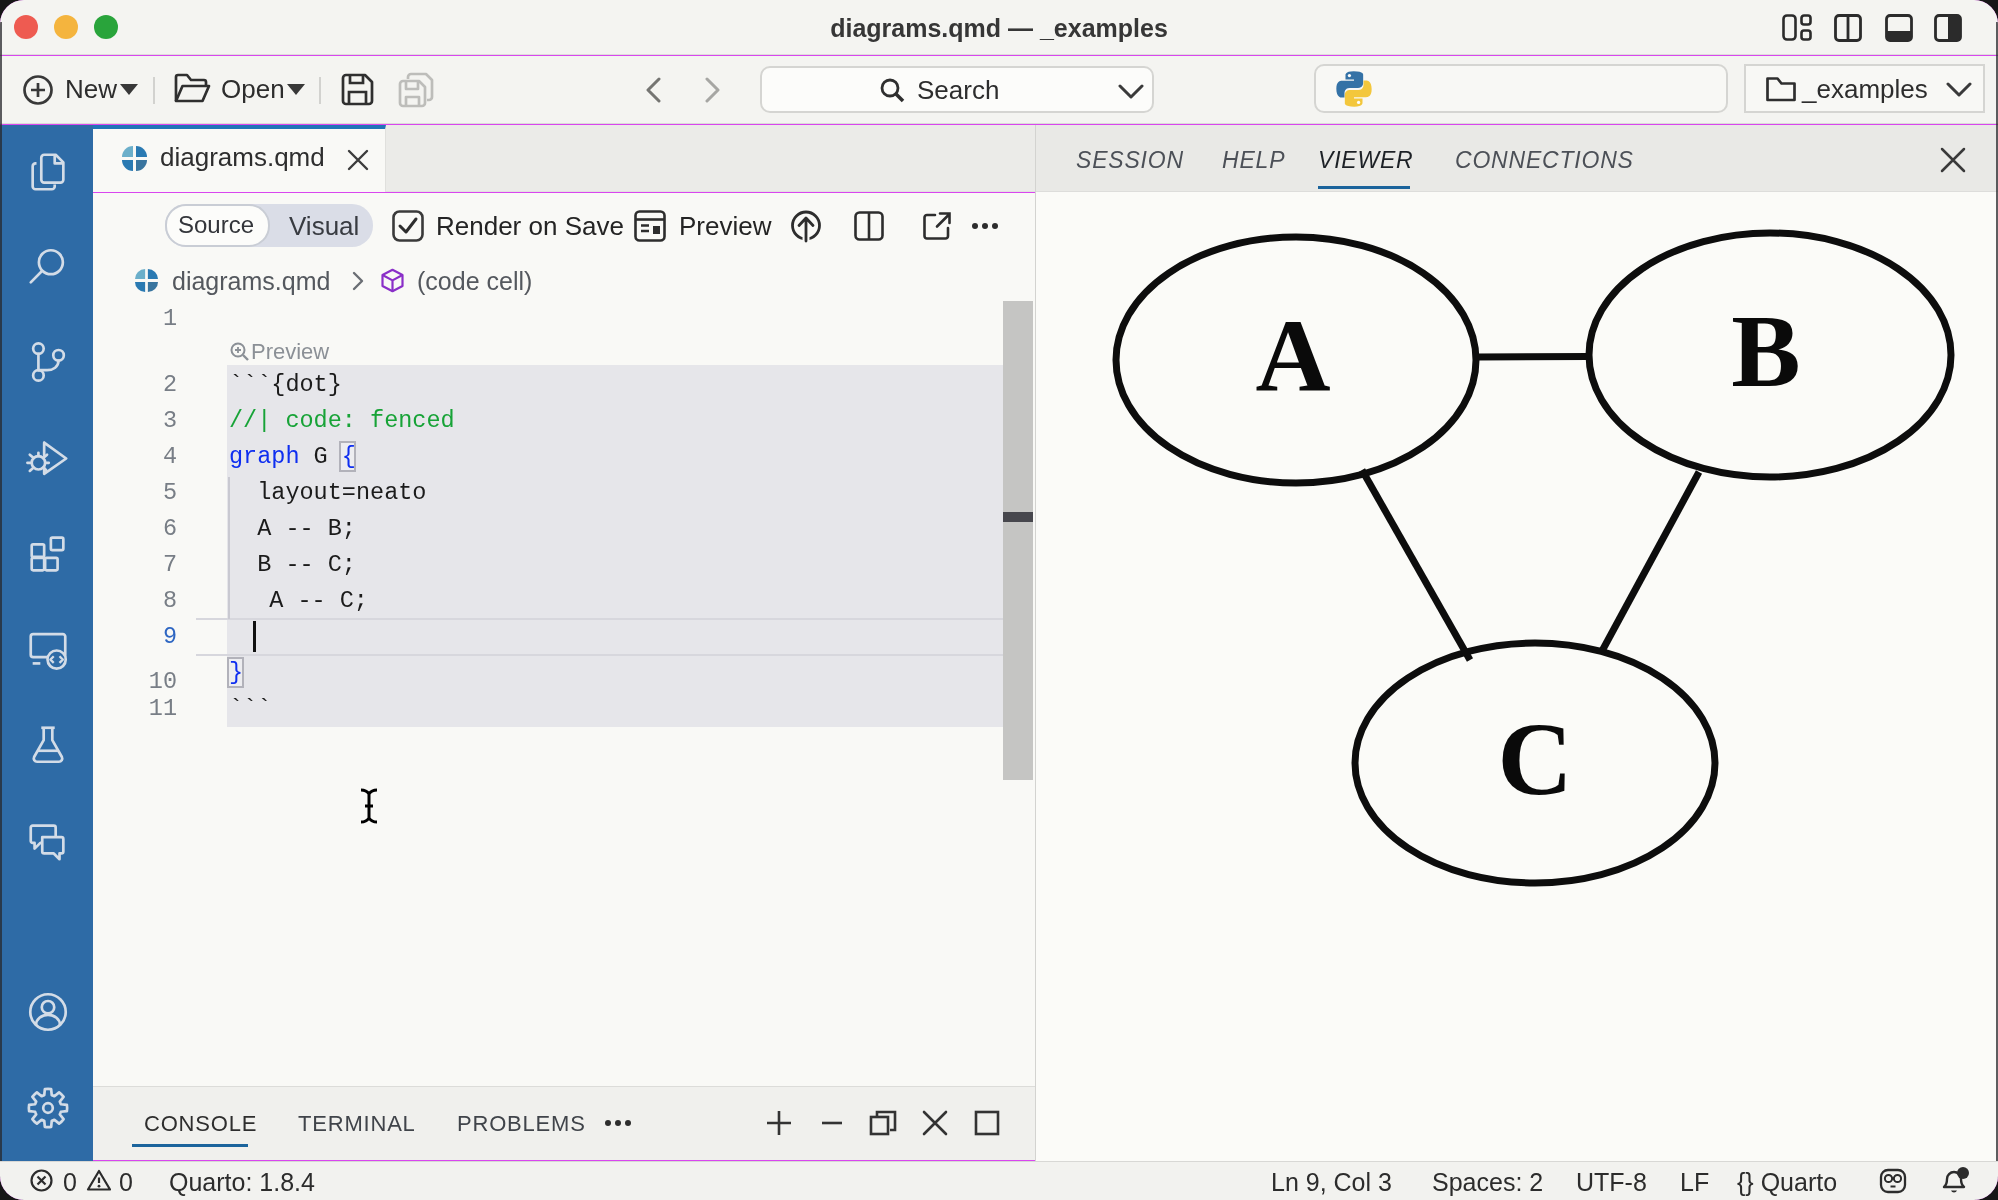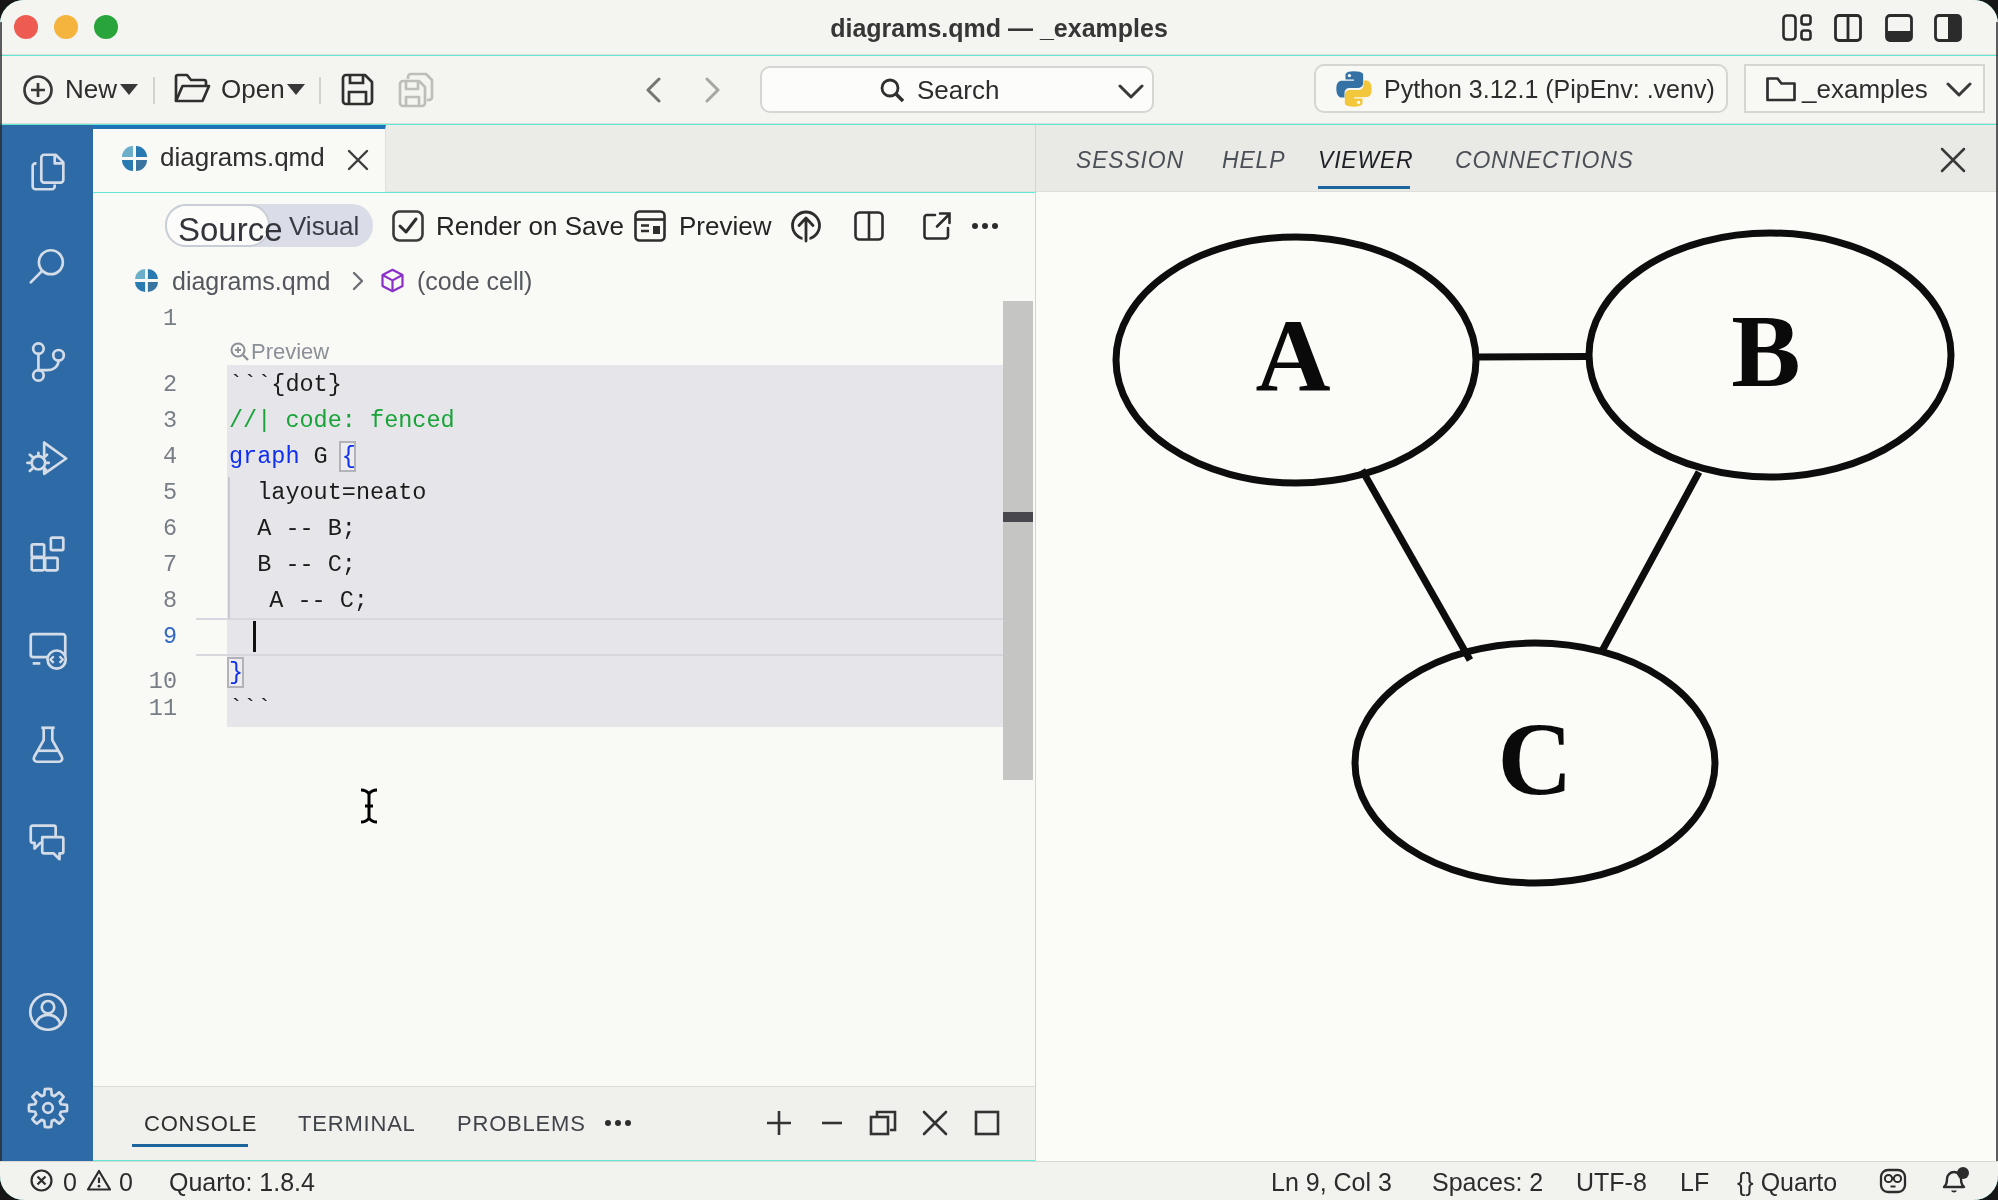--- a/index.html
+++ b/index.html
@@ -1,18 +1,18 @@
 <!DOCTYPE html>
 <html><head>
 <meta charset="utf-8">
 <style>
   html,body{margin:0;padding:0;width:1998px;height:1200px;background:#161616;overflow:hidden;}
   *{box-sizing:border-box;}
   body{font-family:"Liberation Sans",sans-serif;}
-  #win{position:absolute;inset:0;background:#5eead4;border-radius:24px;overflow:hidden;}
+  #win{position:absolute;inset:0;background:#d946ef;border-radius:24px;overflow:hidden;}
   .abs{position:absolute;}
   svg{display:block;}
   
   #titlebar{position:absolute;left:0;top:0;width:1998px;height:55px;background:#f4f4f1;border-bottom:1px solid #dededb;}
   .light{position:absolute;top:15px;width:24px;height:24px;border-radius:50%;}
   #title{position:absolute;top:14px;left:0;width:1998px;text-align:center;font-size:25px;font-weight:600;color:#363636;}
   
   #toolbar{position:absolute;left:0;top:56px;width:1998px;height:68px;background:#f4f4f1;border-bottom:1px solid #dbdbd8;}
   .tbtxt{position:absolute;top:18px;font-size:26px;color:#2d2d2d;white-space:nowrap;}
   .vsep{position:absolute;top:21px;width:2px;height:27px;background:#d2d2cf;}
@@ -120,21 +120,20 @@
         <path d="M2 2 L13 13 L24 2" fill="none" stroke="#3a3a3a" stroke-width="3" stroke-linecap="round" stroke-linejoin="round"></path>
       </svg>
     </div>
     <div class="pybtn">
       <svg class="abs" style="left:20px;top:5px;" width="36" height="36" viewBox="0 0 110 110">
         <path d="M54 1 C27 1 29 13 29 13 l0 13 26 0 0 4 -36 0 C19 30 1 27 1 54 c0 28 16 27 16 27 l9 0 0 -13 c0 0 -1 -16 16 -16 l26 0 c0 0 15 0 15 -15 l0 -25 C83 12 86 1 54 1 z" fill="#3472a6"></path>
         <circle cx="41" cy="14" r="5" fill="#fdfdfb"></circle>
         <path d="M56 109 c27 0 25 -12 25 -12 l0 -13 -26 0 0 -4 36 0 c0 0 18 3 18 -24 0 -28 -16 -27 -16 -27 l-9 0 0 13 c0 0 1 16 -16 16 l-26 0 c0 0 -15 0 -15 15 l0 25 c0 0 -3 11 29 11 z" fill="#f3c73c"></path>
         <circle cx="69" cy="96" r="5" fill="#fdfdfb"></circle>
       </svg>
-      <div class="tbtxt" style="left:68px;top:9px;font-size:25px;">Python 3.12.1 (PipEnv: .venv)</div>
     </div>
     <div class="exbtn">
       <svg class="abs" style="left:20px;top:10px;" width="30" height="26" viewBox="0 0 30 26">
         <path d="M1.5 24 V2.5 h10 l4 5 h13 v16.5 z" fill="none" stroke="#2f2f2f" stroke-width="2.7" stroke-linejoin="round"></path>
       </svg>
       <div class="tbtxt" style="left:56px;top:8px;">_examples</div>
       <svg class="abs" style="left:200px;top:16px;" width="26" height="15" viewBox="0 0 26 15">
         <path d="M2 2 L13 13 L24 2" fill="none" stroke="#3a3a3a" stroke-width="3" stroke-linecap="round" stroke-linejoin="round"></path>
       </svg>
     </div>
@@ -207,21 +206,21 @@
       <div style="position:absolute;left:67px;top:13px;font-size:26px;color:#2e2e2e;">diagrams.qmd</div>
       <svg class="abs" style="left:254px;top:20px;" width="22" height="22" viewBox="0 0 22 22">
         <path d="M2 2 L20 20 M20 2 L2 20" stroke="#3c3c3c" stroke-width="2.4" stroke-linecap="round"></path>
       </svg>
     </div>
   </div>
 
   <div id="actionbar">
     <div style="position:absolute;left:72px;top:11px;width:208px;height:43px;background:#dadde7;border-radius:21px;"></div>
     <div style="position:absolute;left:72px;top:11px;width:105px;height:43px;background:#fcfcfa;border:2px solid #c9cdd5;border-radius:21px;"></div>
-    <div style="position:absolute;left:85px;top:18px;font-size:33px;color:#33353a;">Source</div>
+    <div style="position:absolute;left:85px;top:18px;font-size:24px;color:#33353a;">Source</div>
     <div style="position:absolute;left:196px;top:18px;font-size:26px;color:#383b41;">Visual</div>
     <svg class="abs" style="left:299px;top:17px;" width="32" height="32" viewBox="0 0 32 32">
       <rect x="1.5" y="1.5" width="29" height="29" rx="6" fill="none" stroke="#3a3a3a" stroke-width="2.6"></rect>
       <path d="M8 16 l6 6 L24 9" fill="none" stroke="#2d2d2d" stroke-width="3" stroke-linecap="round" stroke-linejoin="round"></path>
     </svg>
     <div style="position:absolute;left:343px;top:18px;font-size:26px;color:#242424;">Render on Save</div>
     <svg class="abs" style="left:541px;top:17px;" width="32" height="32" viewBox="0 0 32 32">
       <rect x="1.5" y="1.5" width="29" height="29" rx="4" fill="none" stroke="#2d2d2d" stroke-width="2.6"></rect>
       <path d="M2 9.5 h28" stroke="#2d2d2d" stroke-width="2.6"></path>
       <path d="M7 15.5 h8 M7 21 h8" stroke="#2d2d2d" stroke-width="2.4"></path>

